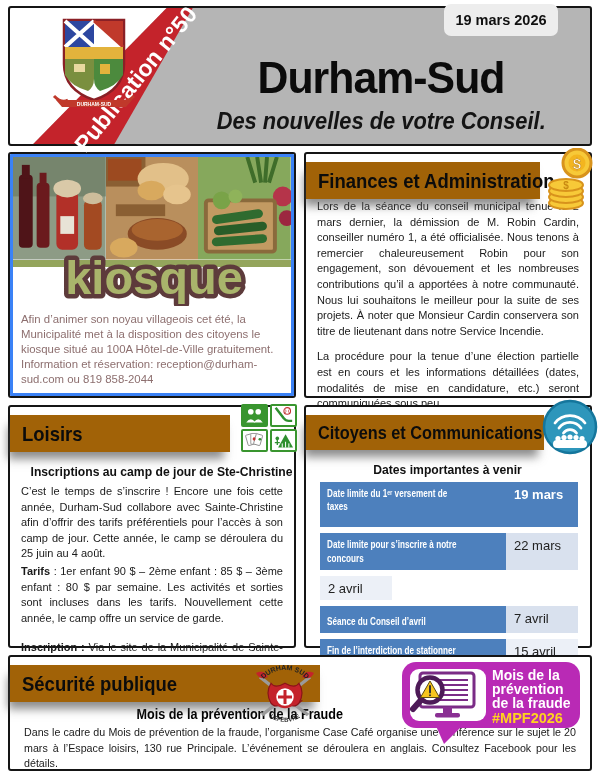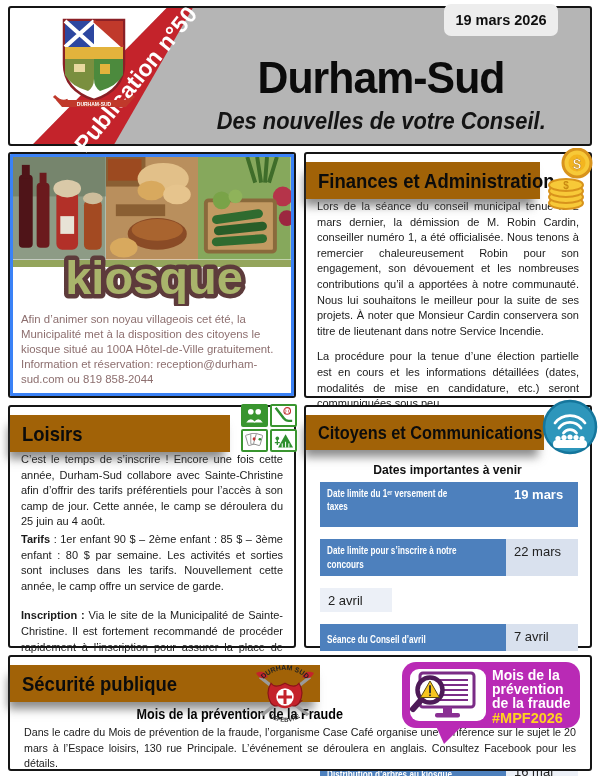--- a/index.html
+++ b/index.html
@@ -67,21 +67,21 @@
   .loisirs-icons .cell { border:2px solid #39952f; background:#fff; border-radius:2px; overflow:hidden; }
   .loisirs-icons .cell.green { background:#39952f; }
   .loisirs-icons svg { display:block; width:100%; height:100%; }
 
   
   .citoyens-box { left:304px; top:405px; width:288px; height:243px; }
   .cit-band { margin:8px 46px 0 0; }
   .cit-icon { position:absolute; top:-8px; right:-8px; z-index:5; }
   .cit-head { font-size:15px; margin:10px 6px 7px; }
   .dtable { margin:0 12px 0 14px; }
-  .trow { display:flex; margin-bottom:12px; }
+  .trow { display:flex; margin-bottom:6px; }
   .tl { flex:1; background:#4d80bd; color:#fff; font-weight:bold; padding:5px 7px 4px; min-height:26px; }
   .tl span { display:inline-block; transform:scaleX(.8); transform-origin:left top; font-size:10.2px; line-height:1.3; }
   .td { width:72px; padding:5px 8px 4px; font-size:13px; color:#222; }
   .trow.first .tl { padding-bottom:13px; }
   .trow.first .td { background:#4d80bd; color:#fff; font-weight:bold; }
   .td.mid { background:#d9e1ee; }
   .td.light { background:#ecf0f7; }
 
   
   .securite-box { left:8px; top:655px; width:584px; height:116px; }
@@ -235,20 +235,21 @@
           <path d="M16,4 L25,20 L7,20 Z" fill="#2f8f2f"></path>
           <path d="M12,20 v-5 M16,20 v-7 M20,20 v-5" stroke="#fff" stroke-width="1.2"></path>
           <circle cx="6" cy="9" r="2.2" fill="#2f8f2f"></circle>
             <path d="M6,11 v6 M3,14 h6" stroke="#2f8f2f" stroke-width="1.6"></path>
         </svg>
       </div>
     </div>
     <div class="band loi-band">
       <span class="band-text">Loisirs</span>
     </div>
+    <h3 class="sec-head"><span class="scaled">Inscriptions au camp de jour de Ste-Christine</span></h3>
     <p class="body-p" style="margin-bottom:2px">C’est le temps de s’inscrire ! Encore une fois cette année, Durham-Sud collabore avec Sainte-Christine afin d’offrir des tarifs préférentiels pour l’accès à son camp de jour. Cette année, le camp se déroulera du 25 juin au 4 août.</p>
     <p class="body-p" style="margin-bottom:0"><b>Tarifs</b><span> : 1er enfant 90 $ – 2ème enfant : 85 $ – 3ème enfant : 80 $ par semaine. Les activités et sorties sont incluses dans les tarifs. Nouvellement cette année, le camp offre un service de garde.</span></p>
     <p class="body-p" style="margin-top:14px"><b>Inscription :</b><span> Via le site de la Municipalité de Sainte-Christine. Il est fortement recommandé de procéder rapidement à l’inscription pour assurer la place de votre enfant.</span></p>
   </section>
 
   <section class="box citoyens-box">
     <svg class="cit-icon" width="56" height="56" viewBox="0 0 56 56">
       <circle cx="28" cy="28" r="26" fill="#2e96bb" stroke="#15769c" stroke-width="2.5"></circle>
       <path d="M13,24 A19,19 0 0 1 43,24" stroke="#fff" stroke-width="2.8" fill="none" stroke-linecap="round"></path>
       <path d="M17,29 A13.5,13.5 0 0 1 39,29" stroke="#fff" stroke-width="2.8" fill="none" stroke-linecap="round"></path>

